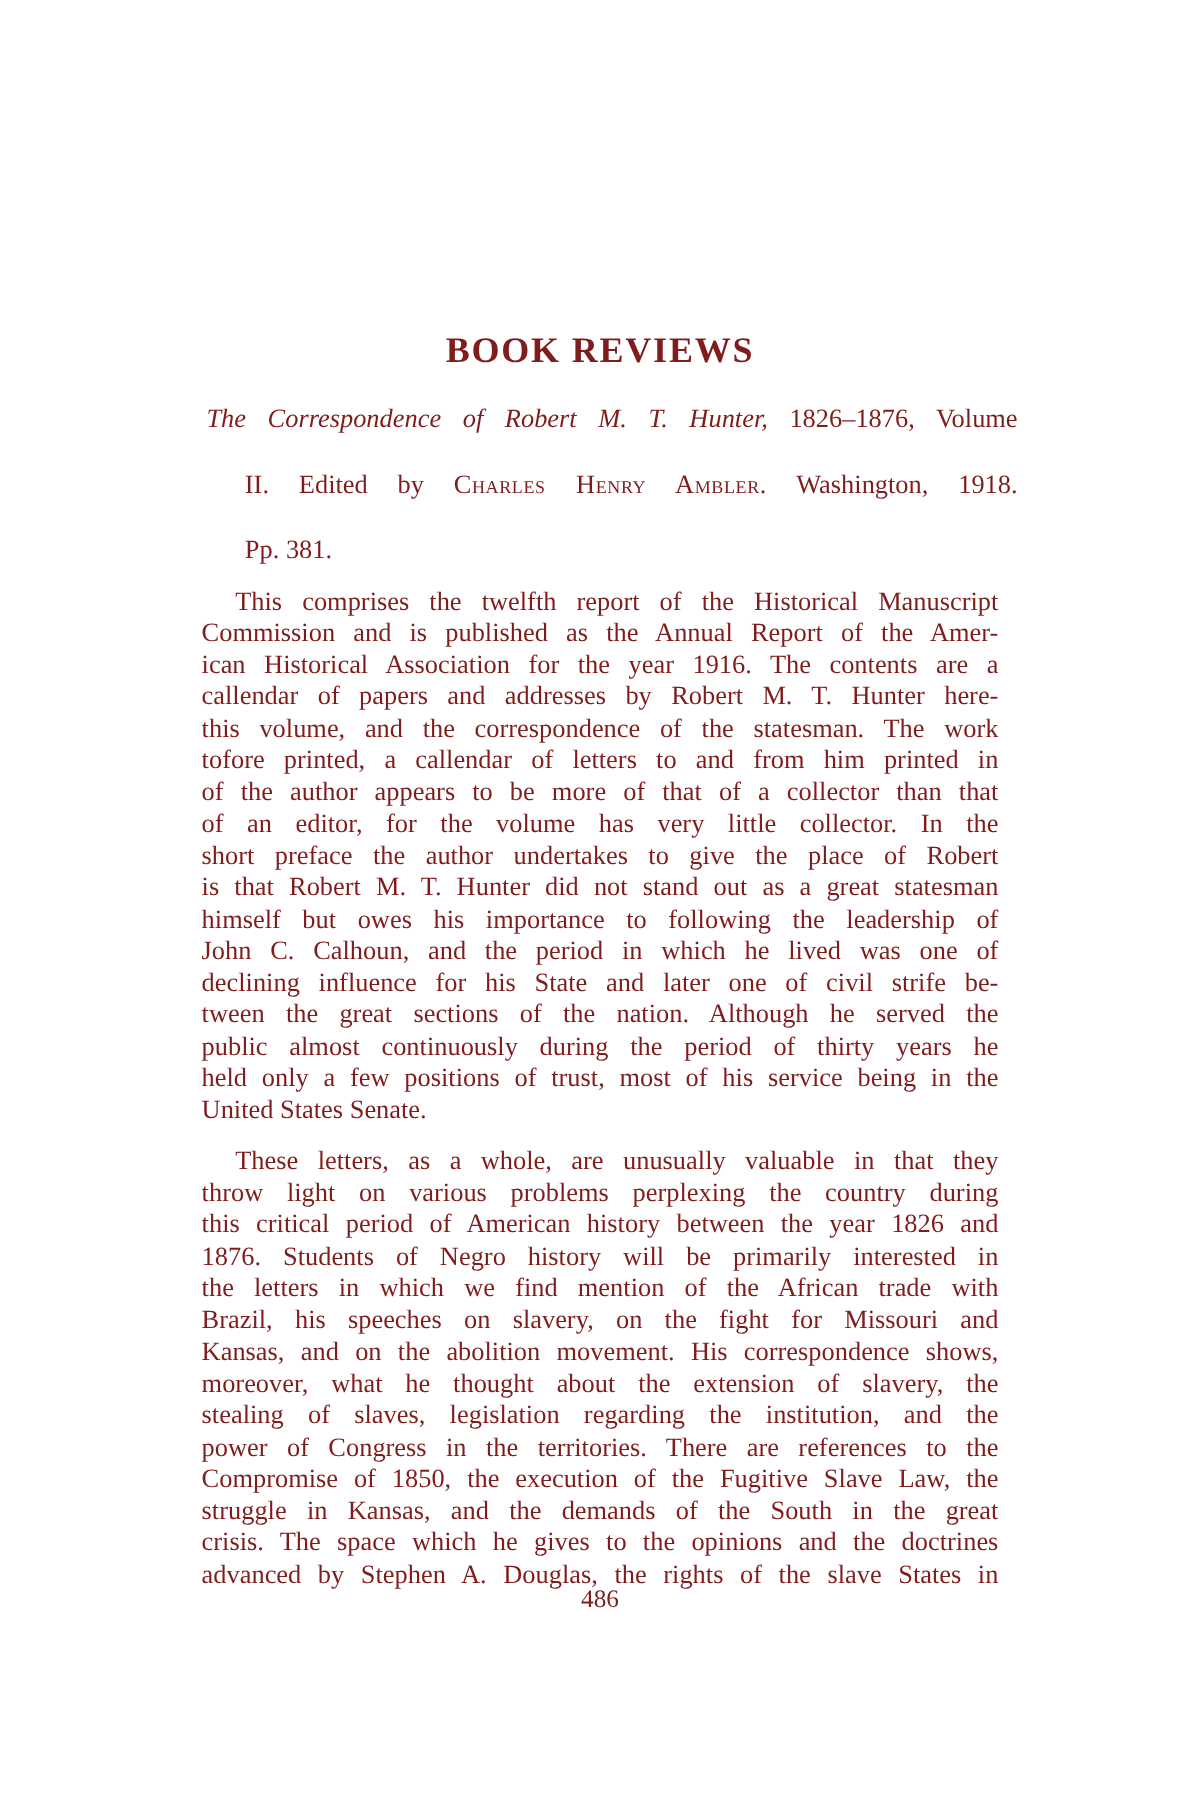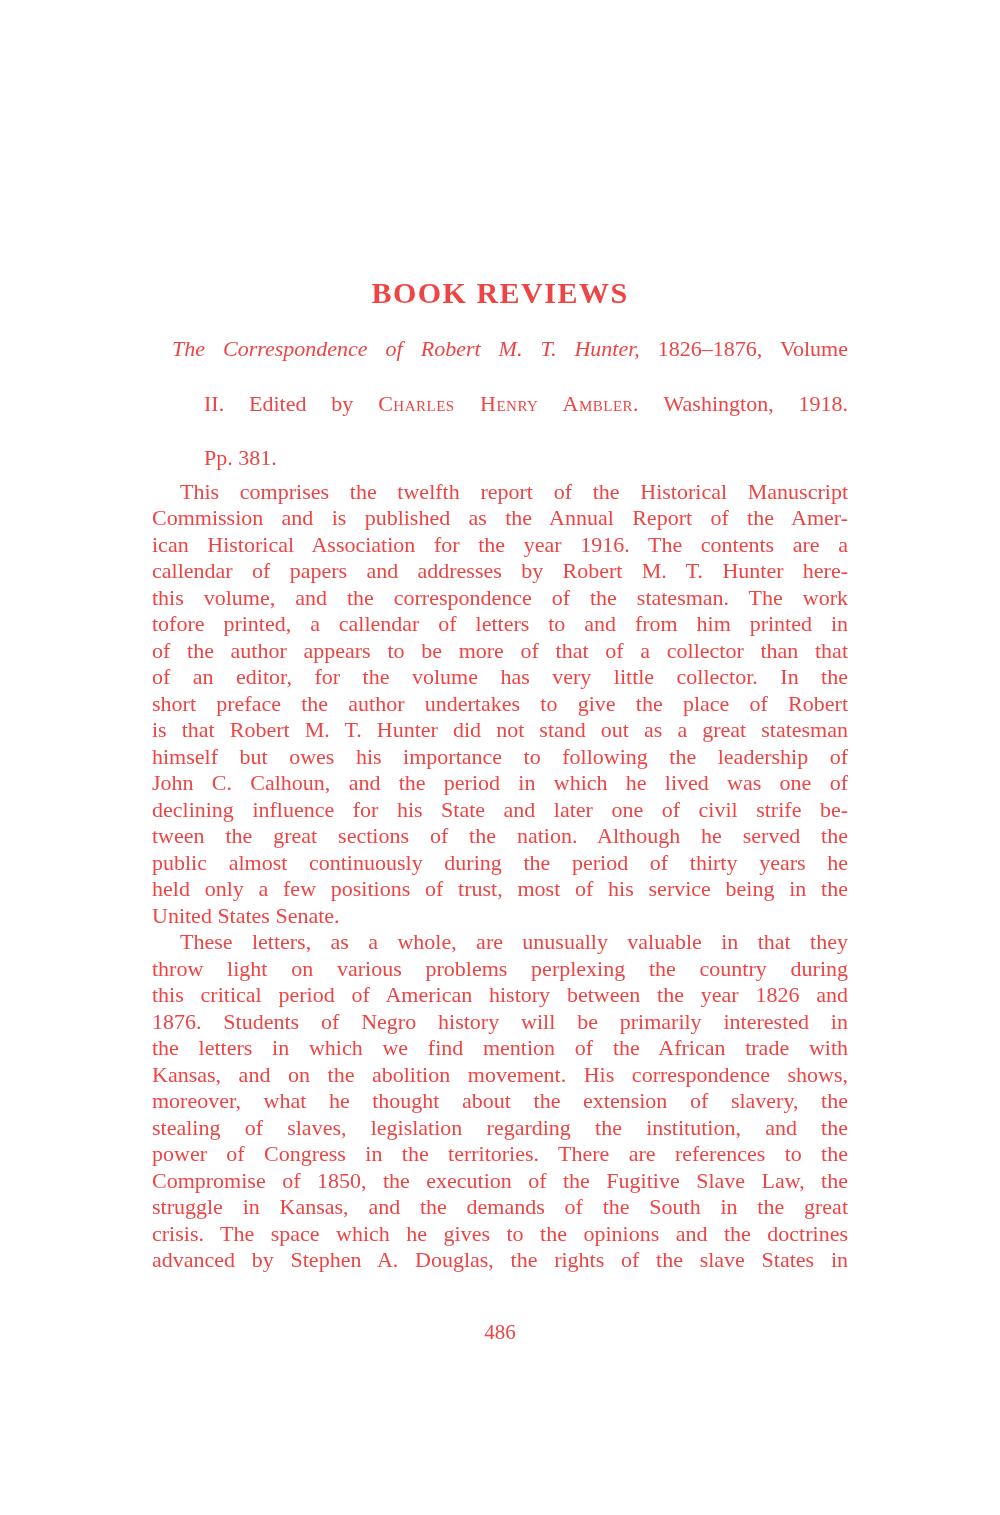--- a/index.html
+++ b/index.html
@@ -1,21 +1,21 @@
 <!DOCTYPE html>
 <html><head>
 <meta charset="utf-8">
 <style>
   html, body { margin: 0; padding: 0; background: #ffffff; }
   .sheet {
     position: relative;
     width: 1000px;
     height: 1515px;
     background: #ffffff;
-    color: #ef4444;
+    color: #7f1d1d;
     font-family: "Liberation Serif", "DejaVu Serif", serif;
     overflow: hidden;
   }
   .textblock {
     position: absolute;
     left: 152px;
     top: 278px;
     width: 696px;
   }
   .title {
@@ -35,21 +35,21 @@
   .cline.just { text-align-last: justify; }
   .cline.hang { padding-left: 32px; }
   .cline.plain { text-align: left; text-align-last: left; }
   .italic { font-style: italic; }
   .smallcaps { font-variant: small-caps; letter-spacing: 0.5px; }
   .body {
     margin-top: 7px;
     font-size: 22px;
     line-height: 26.5px;
   }
-  .paragraph { margin: 0; }
+  .paragraph { margin: 16px; }
   .line { text-align: left; white-space: normal; }
   .line.justify { text-align: justify; text-align-last: justify; }
   .line.indent { text-indent: 28px; }
   .pagenum {
     position: absolute;
     left: 152px;
     top: 1320px;
     width: 696px;
     text-align: center;
     font-size: 21px;
@@ -88,20 +88,21 @@
           <div class="line justify">public almost continuously during the period of thirty years he</div>
           <div class="line justify">held only a few positions of trust, most of his service being in the</div>
           <div class="line">United States Senate.</div>
         </div>
         <div class="paragraph">
           <div class="line indent justify">These letters, as a whole, are unusually valuable in that they</div>
           <div class="line justify">throw light on various problems perplexing the country during</div>
           <div class="line justify">this critical period of American history between the year 1826 and</div>
           <div class="line justify">1876.  Students of Negro history will be primarily interested in</div>
           <div class="line justify">the letters in which we find mention of the African trade with</div>
+          <div class="line justify">Brazil, his speeches on slavery, on the fight for Missouri and</div>
           <div class="line justify">Kansas, and on the abolition movement.  His correspondence shows,</div>
           <div class="line justify">moreover, what he thought about the extension of slavery, the</div>
           <div class="line justify">stealing of slaves, legislation regarding the institution, and the</div>
           <div class="line justify">power of Congress in the territories.  There are references to the</div>
           <div class="line justify">Compromise of 1850, the execution of the Fugitive Slave Law, the</div>
           <div class="line justify">struggle in Kansas, and the demands of the South in the great</div>
           <div class="line justify">crisis.  The space which he gives to the opinions and the doctrines</div>
           <div class="line justify">advanced by Stephen A. Douglas, the rights of the slave States in</div>
         </div>
       </div>

